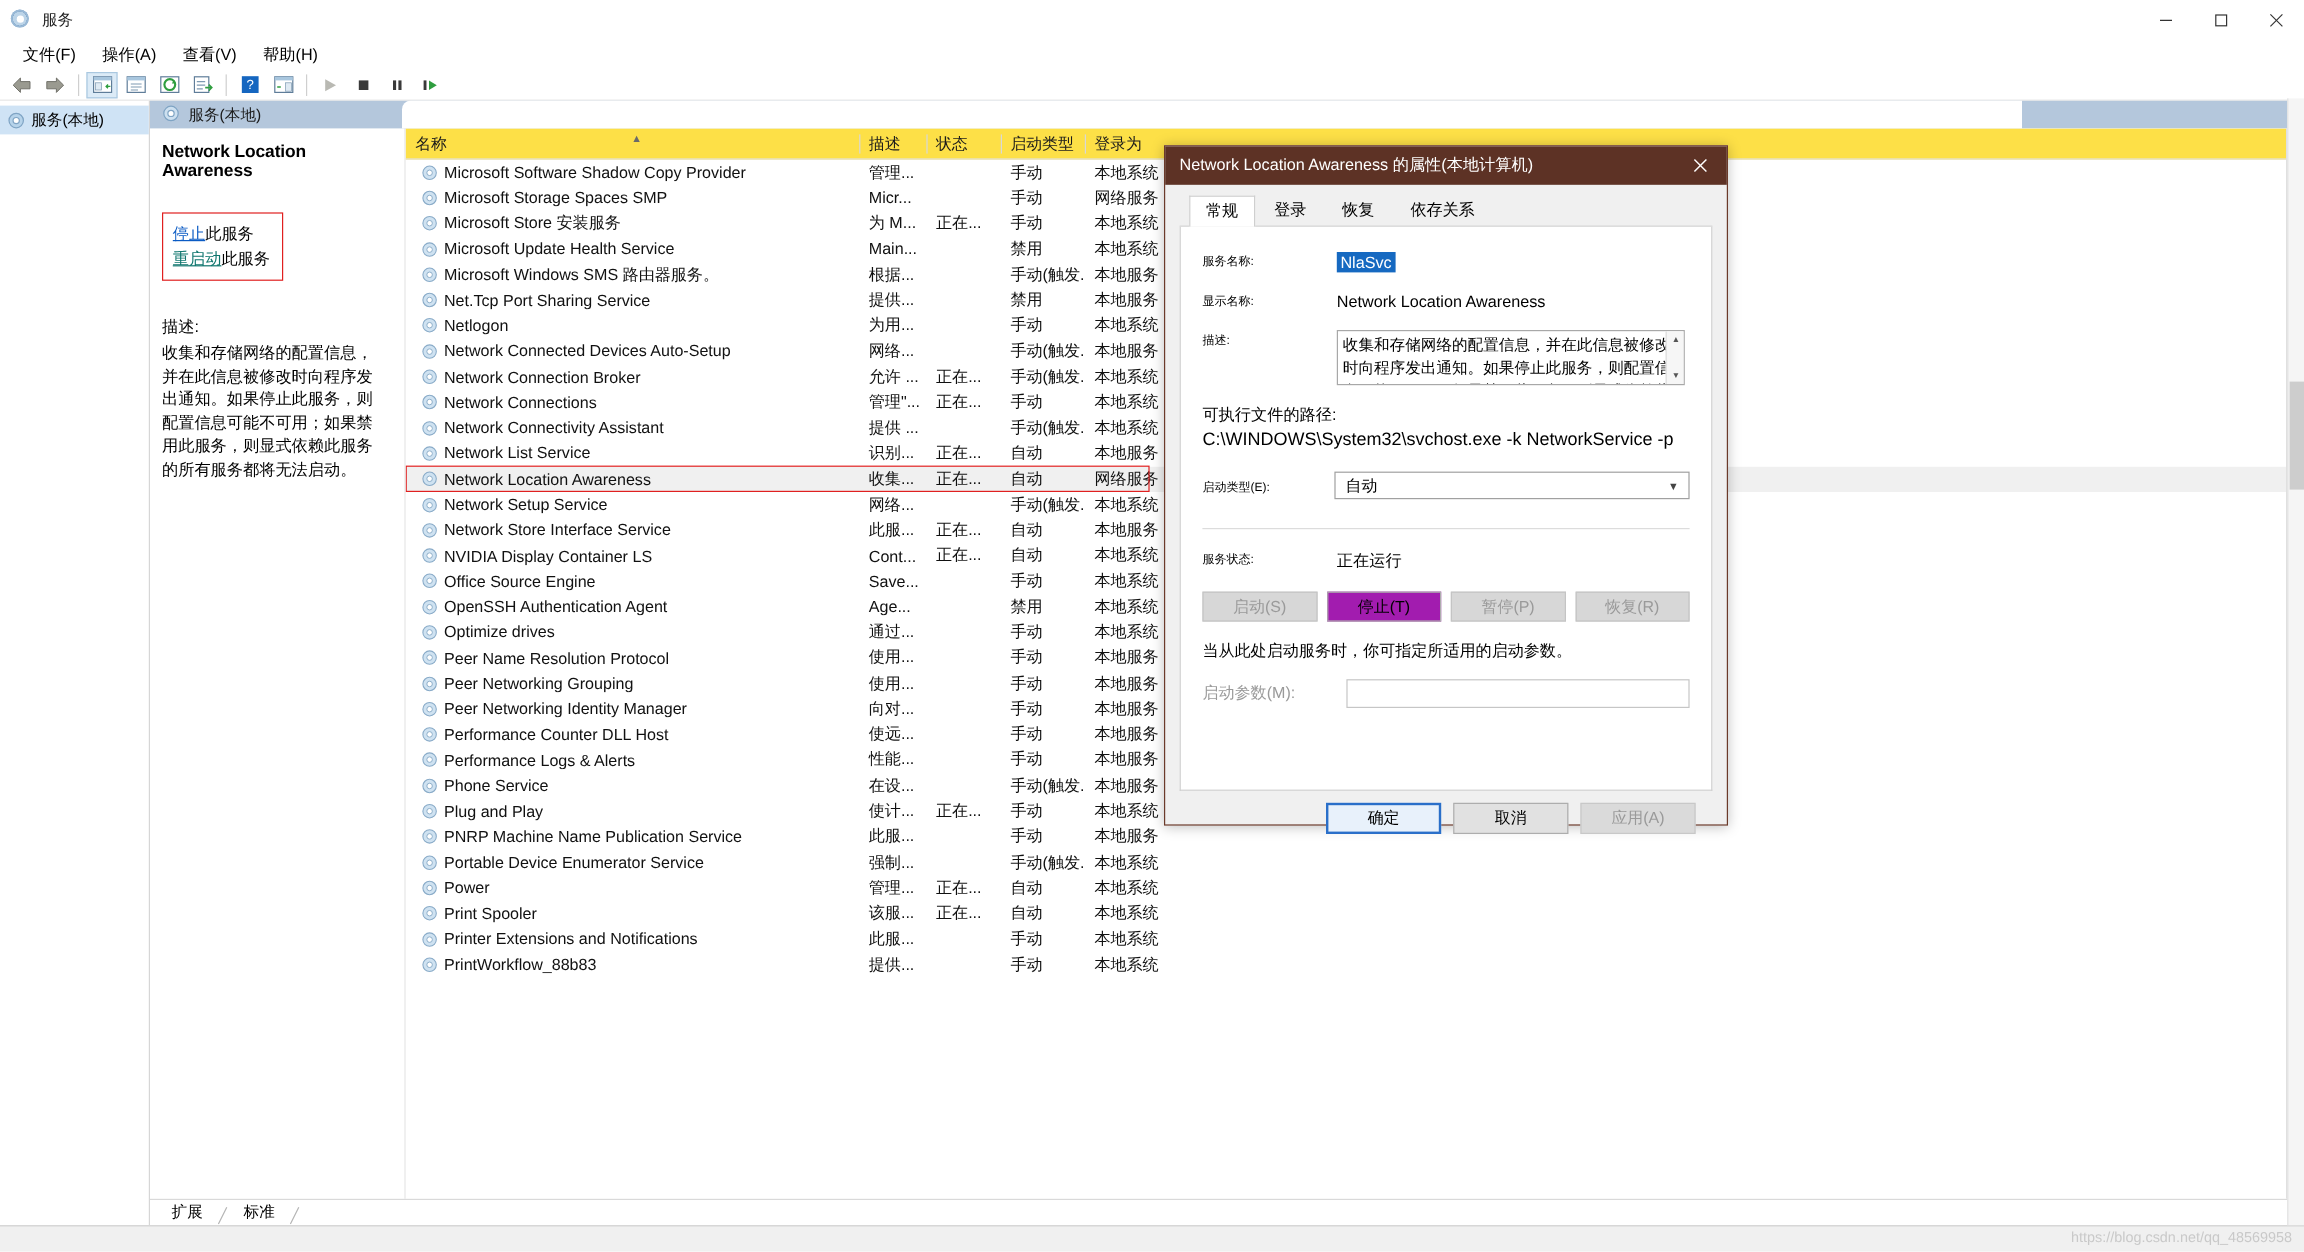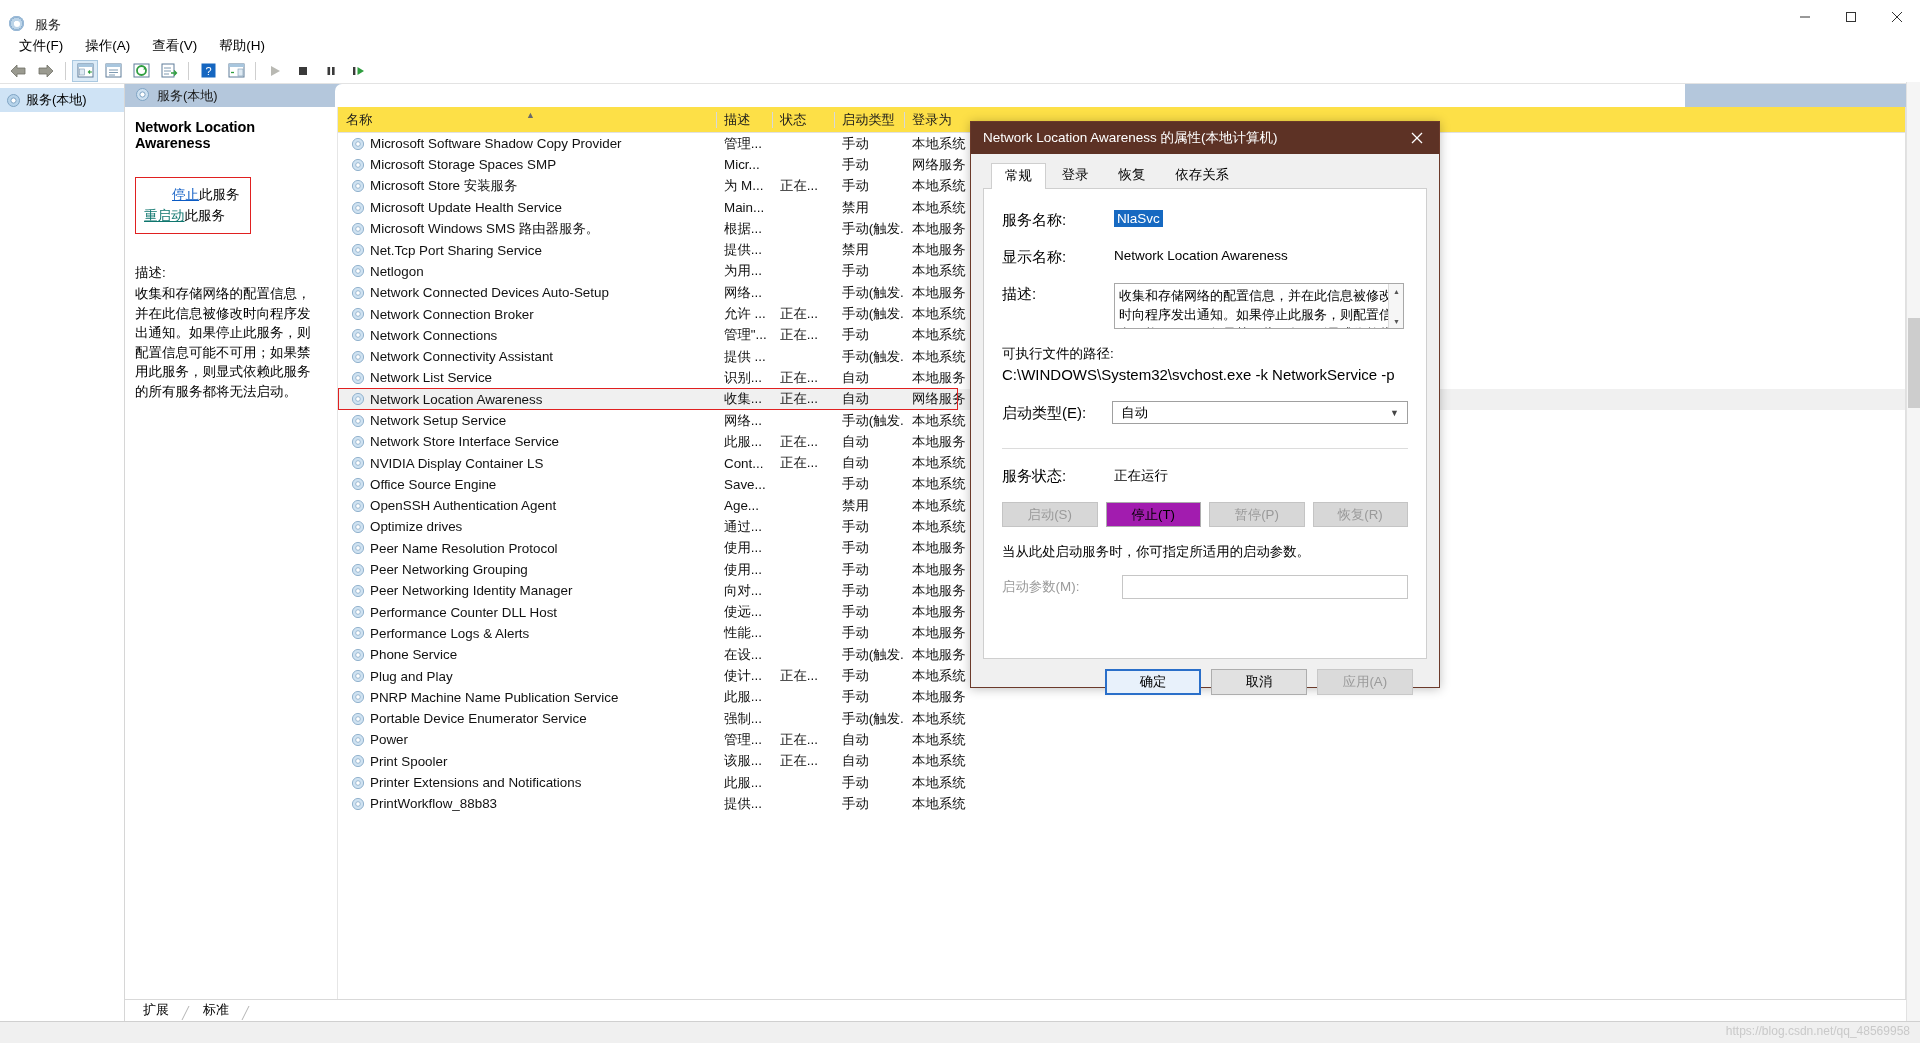--- a/index.html
+++ b/index.html
@@ -6,21 +6,21 @@
   html, body { margin:0; padding:0; }
   body {
     width:1920px; height:1043px;
     font-family:"Liberation Sans","DejaVu Sans",sans-serif;
     font-size:13.5px; color:#000; background:#fff;
     overflow:hidden; position:relative;
   }
   .win { position:absolute; left:0; top:0; width:1920px; height:1043px; background:#fff; }
 
   
-  .titlebar { height:34px; background:#fff; display:flex; align-items:flex-end;
+  .titlebar { height:34px; background:#fff; display:flex; align-items:center;
               border-bottom:0px solid #ddd; position:relative; }
   .tb-icon { width:18px; height:18px; margin-left:9px; margin-right:8px; position:relative; }
   .gear { width:15px; height:15px; border-radius:50%;
           background:radial-gradient(circle at 50% 50%, #fff 0 22%, #bcd4e8 23% 54%, #7fa8cc 55% 100%);
           box-shadow:0 0 0 1.5px #9ab9d6 inset; position:relative; }
   .gear::before{content:"";position:absolute;inset:4.5px;border-radius:50%;background:#fff;}
   .tb-title { font-size:13px; color:#222; }
   .tb-buttons { position:absolute; right:0; top:0; height:34px; display:flex; }
   .tb-btn { width:46px; height:34px; display:flex; align-items:center; justify-content:center;
             font-size:14px; color:#333; cursor:default; }
@@ -54,21 +54,21 @@
                           background:#fff; border-top-left-radius:7px; }
 
   .pane-body { flex:1; display:flex; position:relative; }
 
   
   .detail { width:212px; padding:12px 14px 0 10px; }
   .detail h2 { font-size:14.5px; font-weight:bold; margin:0 0 26px 0; letter-spacing:-0.1px; }
   .linkbox { border:1.5px solid #e02020; padding:6px 10px 7px 8px; display:inline-block; margin-bottom:30px; }
   .lnk { font-size:13.5px; line-height:21px; }
   .lnk a { text-decoration:underline; cursor:pointer; }
-  .lnk a.stop { color:#0b5bc4;margin-left:28px; }
+  .lnk a.stop { color:#0b5bc4; }
   .lnk a.restart { color:#0f766e; }
   .desc-title { font-size:13.5px; margin-bottom:2px; }
   .desc-text { font-size:13.5px; line-height:19.5px; }
 
   
   .listwrap { flex:1; position:relative; border-left:1px solid #e6e6e6; overflow:hidden; }
   .lhead { display:flex; height:26px; align-items:center; font-size:13.2px; color:#1b1b1b;
            border-bottom:1px solid #e1e1e1; position:relative; background:#fde047; }
   .lhead .hc { padding-left:8px; position:relative; height:26px; display:flex; align-items:center; }
   .lhead .hc + .hc::before { content:""; position:absolute; left:0; top:5px; bottom:5px;
@@ -121,21 +121,21 @@
               padding-left:8px; }
   .dtab { font-size:13.4px; padding:3px 13px 4px 13px; border:1px solid transparent;
           border-bottom:none; background:#e6e6e6; margin-right:2px; }
   .dtab.active { background:#fff; border-color:#cfcfcf; position:relative; top:1px; }
   .dtab:not(.active) { background:transparent; }
 
   .tabpanel { background:#fff; border:1px solid #cfcfcf; border-top:none;
               height:470px; padding:20px 18px 0 18px; position:relative; }
 
   .frow { display:flex; margin-bottom:16px; }
-  .flabel { width:112px; font-size:15px; padding-top:2px; }
+  .flabel { width:112px; font-size:10px; padding-top:2px; }
   .fvalue { font-size:13.5px; padding-top:2px; }
   .selectedtext { background:#1669c1; color:#fff; padding:1px 3px; }
 
   .descbox { width:290px; height:46px; border:1px solid #a8a8a8; background:#fff;
              font-size:13px; line-height:19px; padding:2px 4px; overflow:hidden; position:relative; }
   .descbox .sb { position:absolute; right:0; top:0; width:15px; bottom:0; background:#f6f6f6;
                  border-left:1px solid #dcdcdc; }
   .descbox .sb .a { position:absolute; left:0; width:15px; height:14px; display:flex;
                     align-items:center; justify-content:center; font-size:7px; color:#555; }
 

